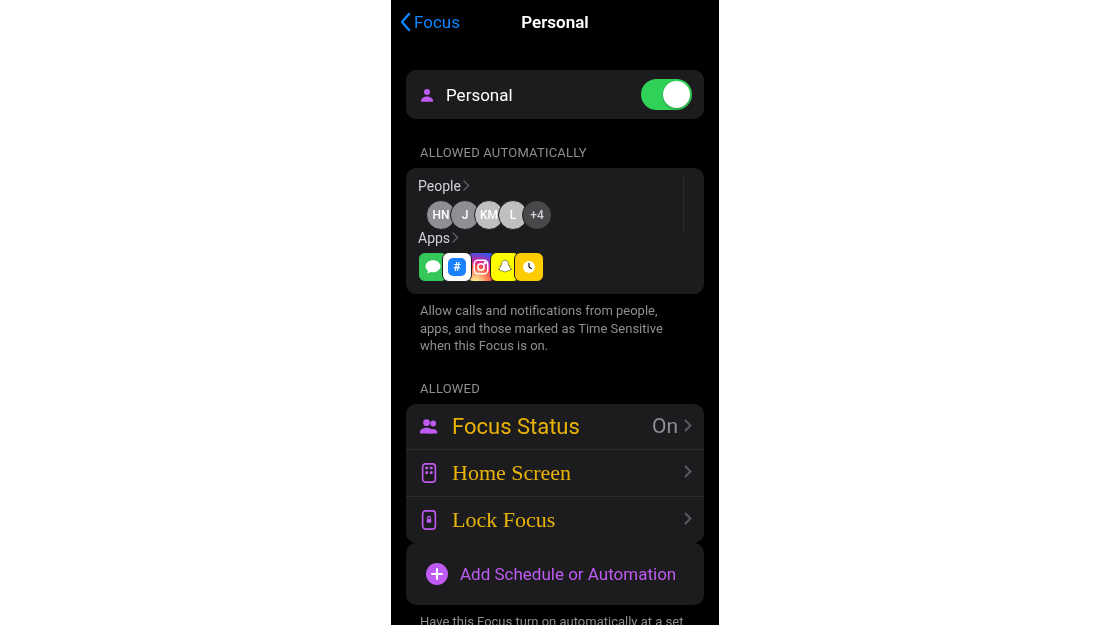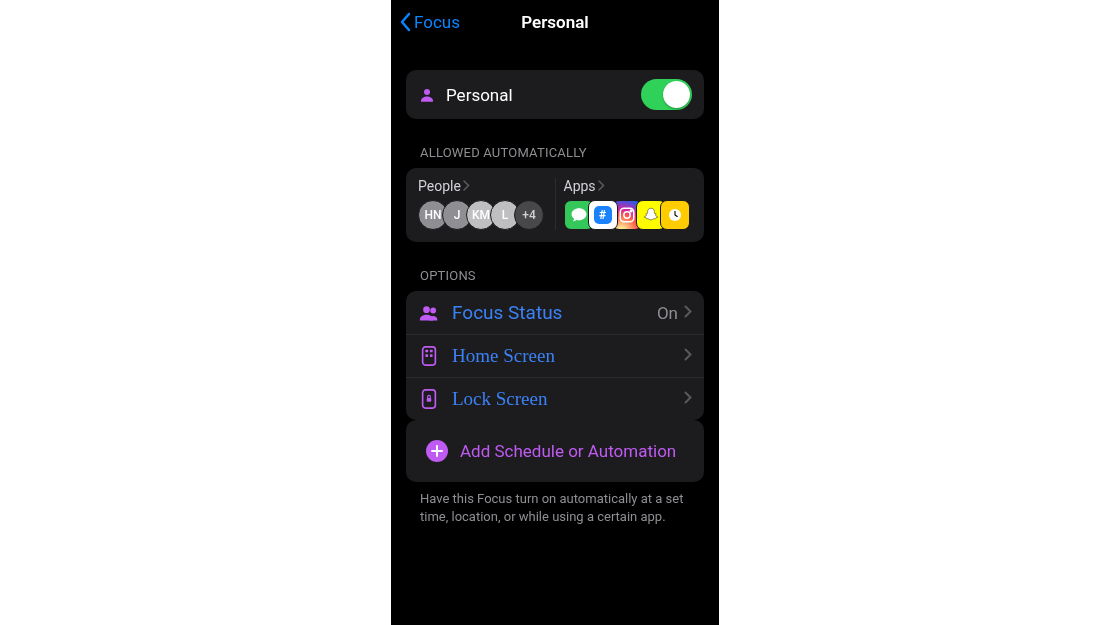--- a/index.html
+++ b/index.html
@@ -92,20 +92,21 @@
     margin-top: 26px;
     margin-bottom: 8px;
     font-size: 13px;
     color: #8e8e93;
     letter-spacing: 0.2px;
     padding-left: 14px;
   }
   .allowed-card {
     display: flex;
     padding: 10px 12px 12px 12px;
+    flex-direction: column;
   }
   .allowed-col {
     flex: 1;
     min-width: 0;
   }
   .allowed-col:first-child {
     border-right: 1px solid #2c2c2e;
     padding-right: 8px;
     margin-right: 8px;
   }
@@ -134,21 +135,21 @@
     font-weight: 500;
     display: flex;
     align-items: center;
     justify-content: center;
     margin-left: -6px;
     border: 1px solid #1c1c1e;
     overflow: hidden;
   }
   .avatar.light { background: #bfbfc2; text-align: right; }
   .avatar.more { background: #48484a; color: #d1d1d6; font-size: 12px;}
-  .avatar:first-child { margin-left: 0; }
+  .avatar:first-child { margin-left: 8px; }
 
   .app-icons { display: flex; }
   .app-icon {
     width: 30px;
     height: 30px;
     border-radius: 7px;
     margin-left: -6px;
     border: 1px solid #1c1c1e;
     display: flex;
     align-items: center;
@@ -189,25 +190,25 @@
   .row-icon {
     width: 22px;
     display: flex;
     align-items: center;
     justify-content: center;
     color: #bf5af2;
     margin-right: 12px;
   }
   .row-label {
     flex: 1;
-    font-size: 19px;
-    color: #3b82f6;
+    font-size: 22px;
+    color: #eab308;
   }
   .row-value {
-    font-size: 17px;
+    font-size: 21px;
     color: #8e8e93;
     margin-right: 6px;
   }
   .row-chev {
     color: #5a5a5e;
   }
   .add-row {
     display: flex;
     align-items: center;
     padding: 20px;
@@ -316,22 +317,23 @@
           <div class="app-icon app-clock">
             <svg width="18" height="18" viewBox="0 0 24 24">
                 <circle cx="12" cy="12" r="8" fill="#fff"></circle>
                 <path d="M12 7v5l3 2" stroke="#000" stroke-width="1.5" fill="none" stroke-linecap="round"></path>
               </svg>
           </div>
         </div>
       </div>
     </div>
 
-
-    <div class="section-header">OPTIONS</div>
+    <div class="footer-text">Allow calls and notifications from people, apps, and those marked as Time Sensitive when this Focus is on.</div>
+
+    <div class="section-header">ALLOWED</div>
 
     <div class="card options-list">
       <div class="row">
         <span class="row-icon">
           <svg width="20" height="20" viewBox="0 0 24 24" fill="#bf5af2">
               <circle cx="9" cy="8" r="4"></circle>
               <path d="M1 20c0-4 4-6 8-6s8 2 8 6v1H1z"></path>
               <circle cx="17" cy="9" r="3.5" fill="#bf5af2"></circle>
               <path d="M12 20c0-3 2.5-4.5 5-4.5s5 1.5 5 4.5v1H12z"></path>
             </svg>
@@ -362,21 +364,21 @@
         </span>
       </div>
       <div class="row">
         <span class="row-icon">
           <svg width="16" height="20" viewBox="0 0 16 22">
               <rect x="1" y="1" width="14" height="20" rx="3" fill="none" stroke="#bf5af2" stroke-width="1.8"></rect>
               <rect x="5.5" y="10" width="5" height="4" rx="1" fill="#bf5af2"></rect>
               <path d="M6.5 10V8.5a1.5 1.5 0 013 0V10" fill="none" stroke="#bf5af2" stroke-width="1.3"></path>
             </svg>
         </span>
-        <span class="row-label">Lock Screen</span>
+        <span class="row-label">Lock Focus</span>
         <span class="row-chev">
           <svg width="8" height="13" viewBox="0 0 8 13">
               <path d="M1.5 1.5l5 5-5 5" stroke="#5a5a5e" stroke-width="2" fill="none" stroke-linecap="round"></path>
             </svg>
         </span>
       </div>
     </div>
 
 
     <div class="card">

